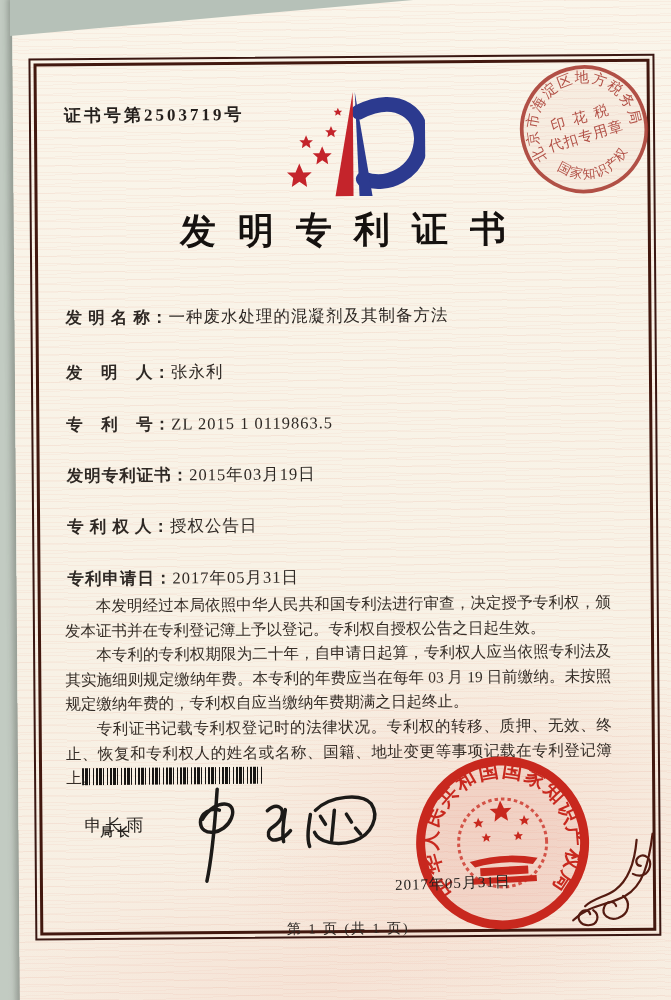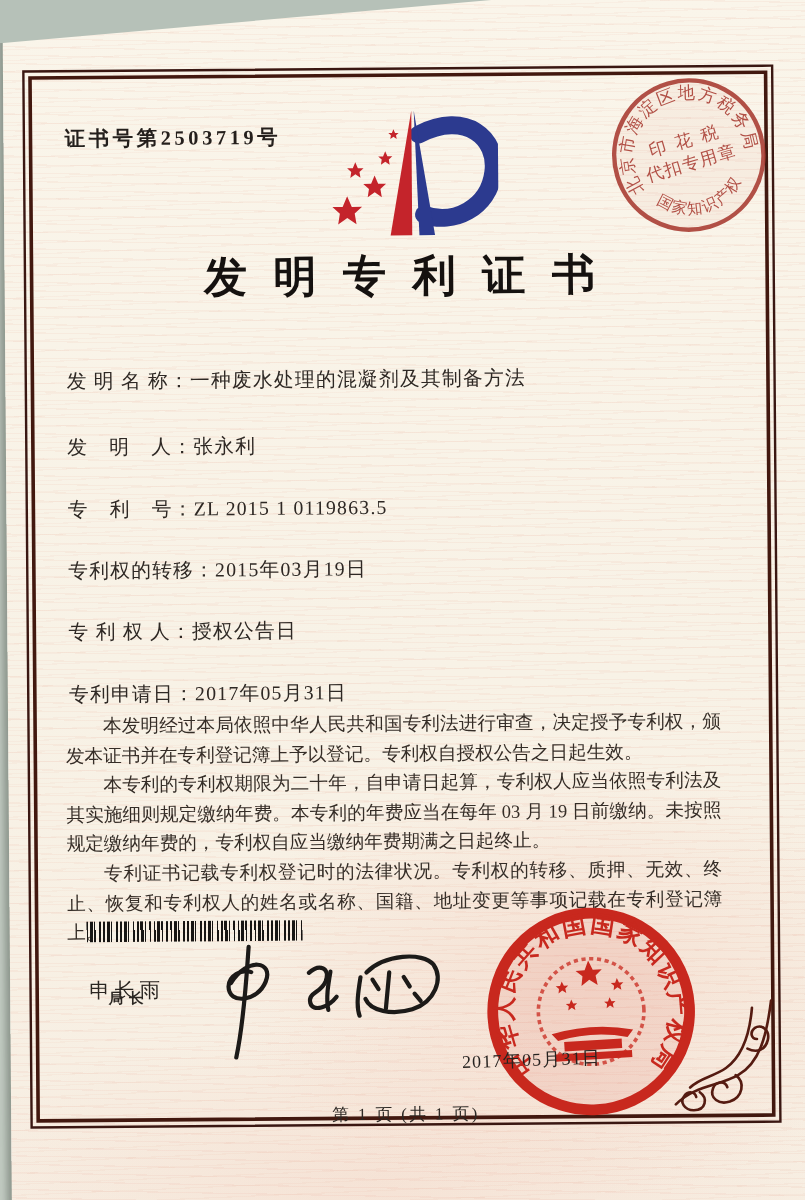--- a/index.html
+++ b/index.html
@@ -1,21 +1,21 @@
 <!DOCTYPE html>
 <html><head>
 <meta charset="utf-8">
 <style>
   html,body{margin:0;padding:0;}
   body{
     width:671px;height:1000px;overflow:hidden;position:relative;
     background:linear-gradient(90deg,#c2cbc2 0 8px,#d8dad3 30px);
     font-family:"Liberation Serif","DejaVu Serif",serif;
   }
-  .stage{position:absolute;inset:0;}
+  .stage{position:absolute;inset:0;margin-left:10px;}
   
   .paper{
     position:absolute;left:6px;top:-6px;width:690px;height:1030px;
     background:linear-gradient(180deg,#faf5ea 0%,#f8f2e6 55%,#f7eee2 100%);
     transform:rotate(-0.45deg);
     box-shadow:-4px 0 6px rgba(40,50,40,.35);
   }
   
   .paper::before{
     content:"";position:absolute;inset:0;
@@ -49,21 +49,21 @@
     position:absolute;left:33px;top:44px;font-size:17px;letter-spacing:3px;
     color:#241f1c;font-weight:600;
   }
   .logo{position:absolute;left:244px;top:30px;width:150px;height:114px;}
   .tax-stamp{position:absolute;left:478px;top:-2px;width:150px;height:150px;transform:rotate(-16deg);opacity:.88;}
   .title{
     position:absolute;left:0;top:148px;width:100%;text-align:center;
     font-size:36px;font-weight:700;color:#15110f;letter-spacing:22px;text-indent:22px;
   }
   .field-row{position:absolute;left:33px;font-size:16.5px;color:#2e2824;letter-spacing:1px;white-space:nowrap;}
-  .field-label{display:inline-block;}
+  .field-label{display:inline-block;font-weight:bold;}
   .field-value{display:inline-block;}
   .paras{
     position:absolute;left:30px;top:534px;width:546px;
     font-size:15.5px;line-height:24.6px;color:#352d27;text-align:justify;
   }
   .paras p{margin:0;text-indent:2em;}
   .barcode{
     position:absolute;left:46px;top:708px;width:180px;height:17px;
     background:repeating-linear-gradient(90deg,
       #171513 0 1.5px, transparent 1.5px 3px,
@@ -136,21 +136,21 @@
       <div class="field-row" style="top:247px">
         <span class="field-label">发 明 名 称：</span><span class="field-value">一种废水处理的混凝剂及其制备方法</span>
       </div>
       <div class="field-row" style="top:302px">
         <span class="field-label">发　明　人：</span><span class="field-value">张永利</span>
       </div>
       <div class="field-row" style="top:354px">
         <span class="field-label">专　利　号：</span><span class="field-value">ZL 2015 1 0119863.5</span>
       </div>
       <div class="field-row" style="top:405px">
-        <span class="field-label">专利权的转移：</span><span class="field-value">2015年03月19日</span>
+        <span class="field-label">发明专利证书：</span><span class="field-value">2015年03月19日</span>
       </div>
       <div class="field-row" style="top:456px">
         <span class="field-label">专 利 权 人：</span><span class="field-value">授权公告日</span>
       </div>
       <div class="field-row" style="top:508px">
         <span class="field-label">专利申请日：</span><span class="field-value">2017年05月31日</span>
       </div>
 
       <div class="paras">
         <p>本发明经过本局依照中华人民共和国专利法进行审查，决定授予专利权，颁发本证书并在专利登记簿上予以登记。专利权自授权公告之日起生效。</p>

